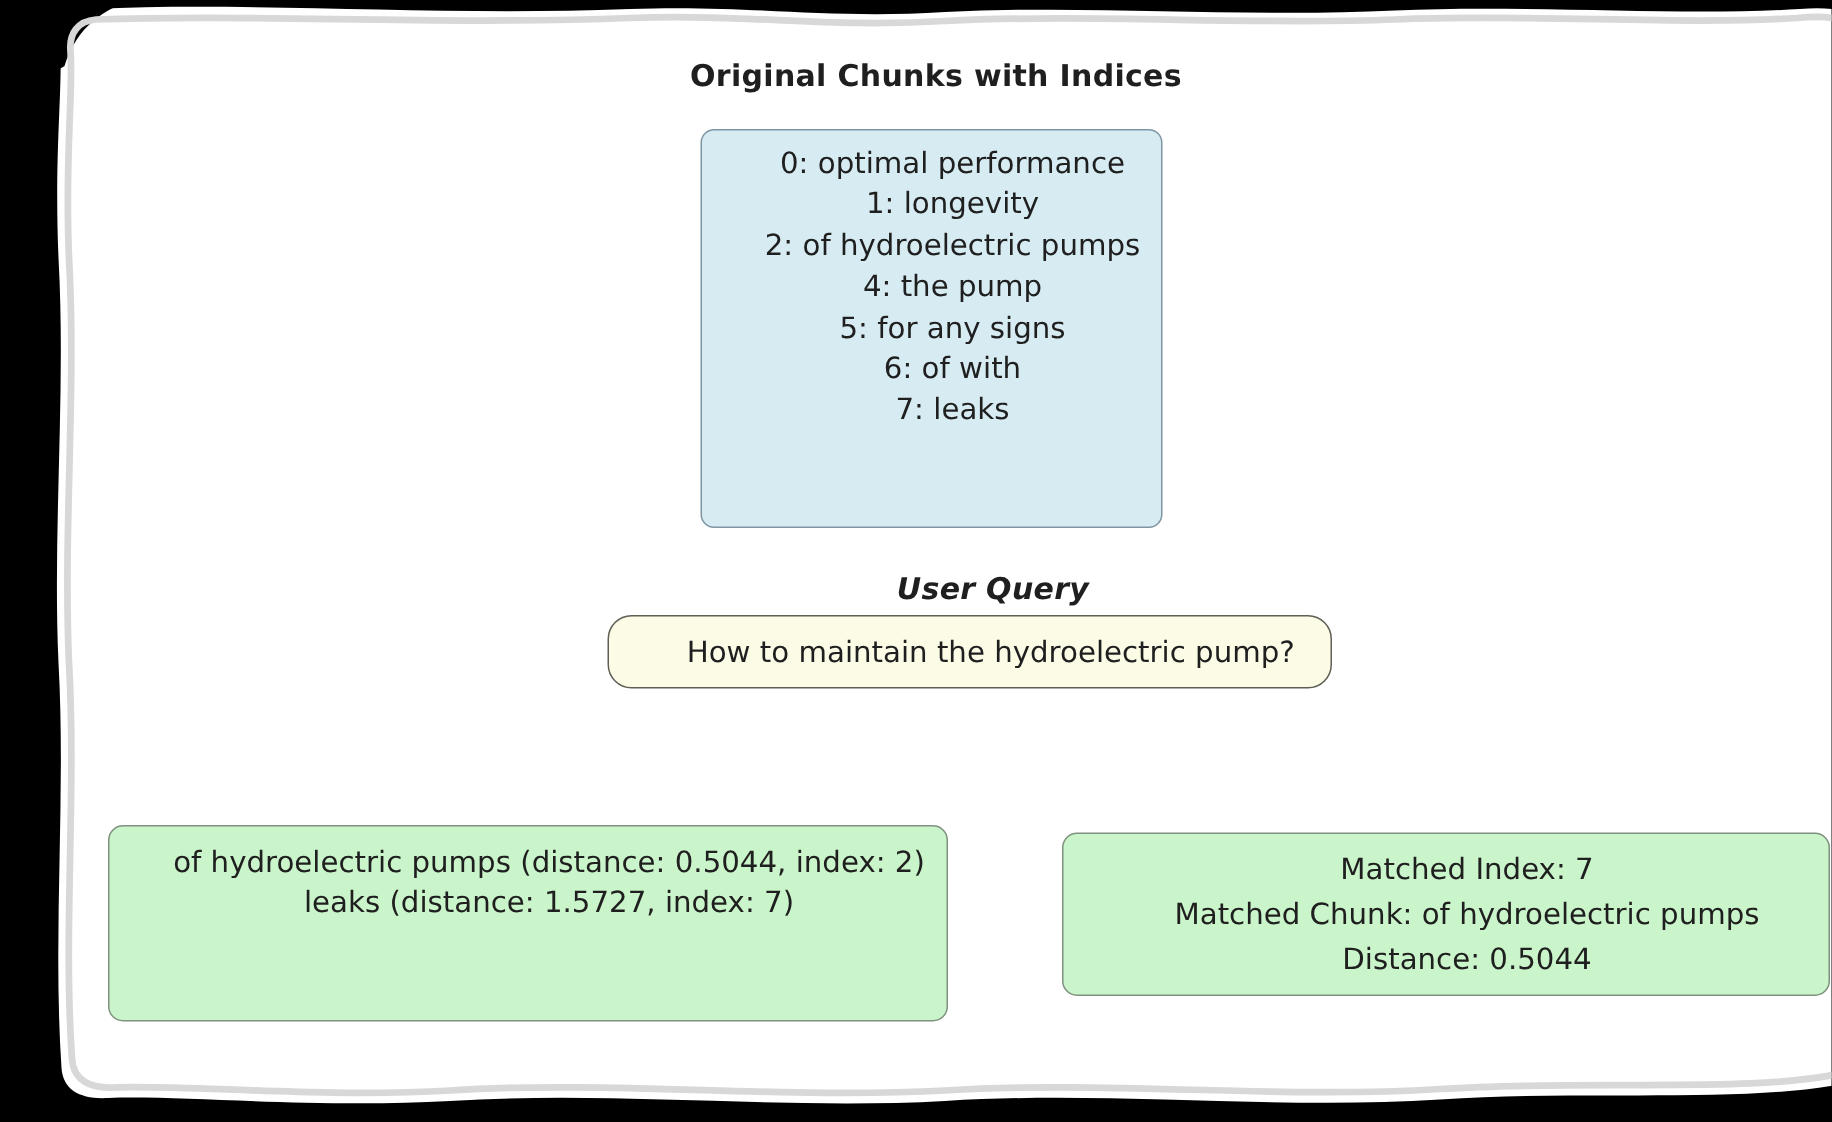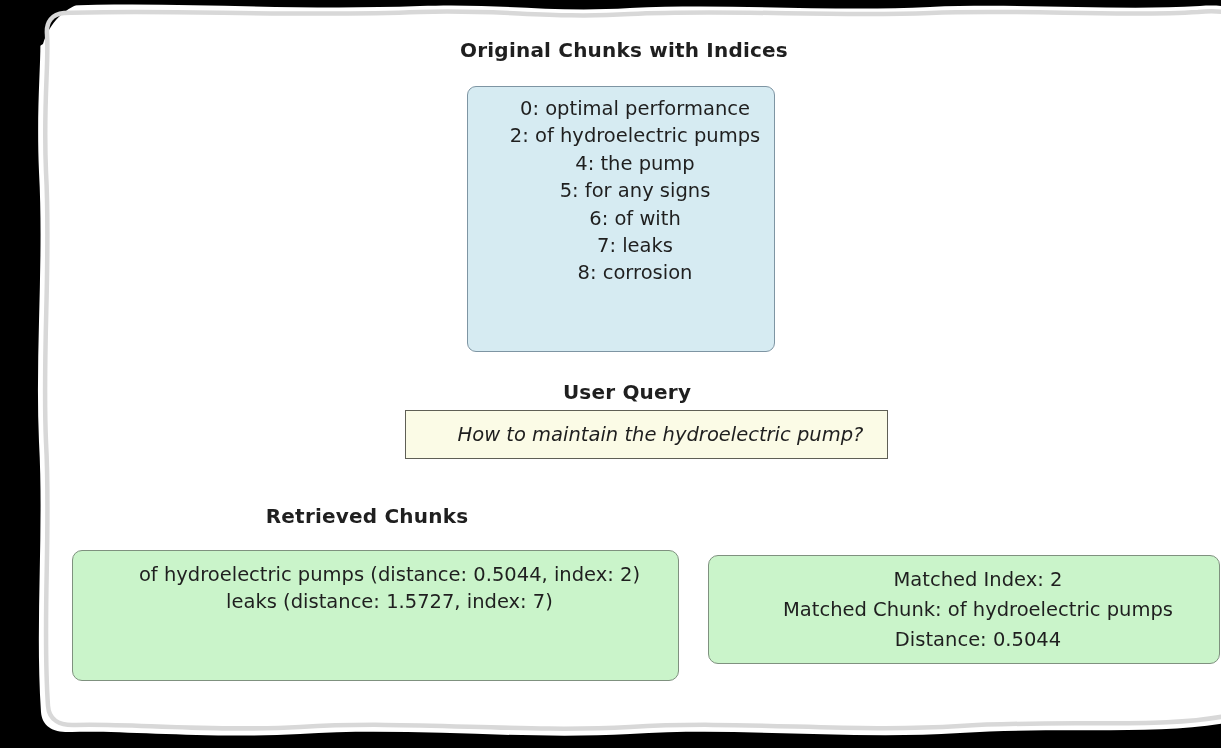--- a/index.html
+++ b/index.html
@@ -51,43 +51,42 @@
     border-color: var(--chunks-border, #7e95a3);
   }
   #query-box {
     left: 375px; top: 410px;
     width: 483px; height: 49px;
     display: flex;
     align-items: center;
     justify-content: center;
     background: var(--query-fill, #fbfbe6);
     border-color: var(--query-border, #5f5f55);
-    border-radius: 0;
-    font-style: italic;
+    border-radius: 16px;
   }
   #retrieved-box {
     left: 42px; top: 550px;
-    width: 607px; height: 131px;
+    width: 560px; height: 131px;
     padding-top: 10px;
     line-height: 27.3px;
     background: var(--result-fill, #caf4ca);
     border-color: var(--result-border, #7f917f);
     border-radius: 10px;
   }
   #matched-box {
     left: 678px; top: 555px;
     width: 512px; height: 109px;
     padding-top: 9px;
     line-height: 30px;
     background: var(--result-fill, #caf4ca);
     border-color: var(--result-border, #7f917f);
     border-radius: 10px;
   }
   #original-title  { left: 394px; top: 38px;  width: 400px; }
-  #query-title     { left: 447px; top: 380px; width: 300px; }
+  #query-title     { left: 482px; top: 380px; width: 300px; font-style: italic; }
   #retrieved-title { left: 137px; top: 504px; width: 400px; }
   #matched-title   { left: 656px; top: 501px; width: 506px; }
 </style>
 </head>
 <body>
 
 <div class="canvas">
 
   <svg class="frame" viewBox="0 0 1221 748" xmlns="http://www.w3.org/2000/svg">
     <rect x="0" y="0" width="1221" height="748" style="fill: var(--frame-background, #000);"></rect>
@@ -129,41 +128,40 @@
              C 30 726, 19 720, 18 706
              C 12 620, 21 532, 16 442
              C 12 352, 21 262, 16 172
              C 13 104, 19 62, 17 34 Z"></path>
   </svg>
 
   <div class="title" id="original-title">Original Chunks with Indices</div>
 
   <div class="box" id="original-box">
     <div class="line">0: optimal performance</div>
+    <div class="line">1: longevity</div>
     <div class="line">2: of hydroelectric pumps</div>
     <div class="line">4: the pump</div>
     <div class="line">5: for any signs</div>
     <div class="line">6: of with</div>
     <div class="line">7: leaks</div>
-    <div class="line">8: corrosion</div>
   </div>
 
   <div class="title" id="query-title">User Query</div>
 
   <div class="box" id="query-box">
     <span class="line">How to maintain the hydroelectric pump?</span>
   </div>
 
-  <div class="title" id="retrieved-title">Retrieved Chunks</div>
 
   <div class="box" id="retrieved-box">
     <div class="line">of hydroelectric pumps (distance: 0.5044, index: 2)</div>
     <div class="line">leaks (distance: 1.5727, index: 7)</div>
   </div>
 
 
   <div class="box" id="matched-box">
-    <div class="line">Matched Index: 2</div>
+    <div class="line">Matched Index: 7</div>
     <div class="line">Matched Chunk: of hydroelectric pumps</div>
     <div class="line">Distance: 0.5044</div>
   </div>
 
 </div>
 
 </body></html>

